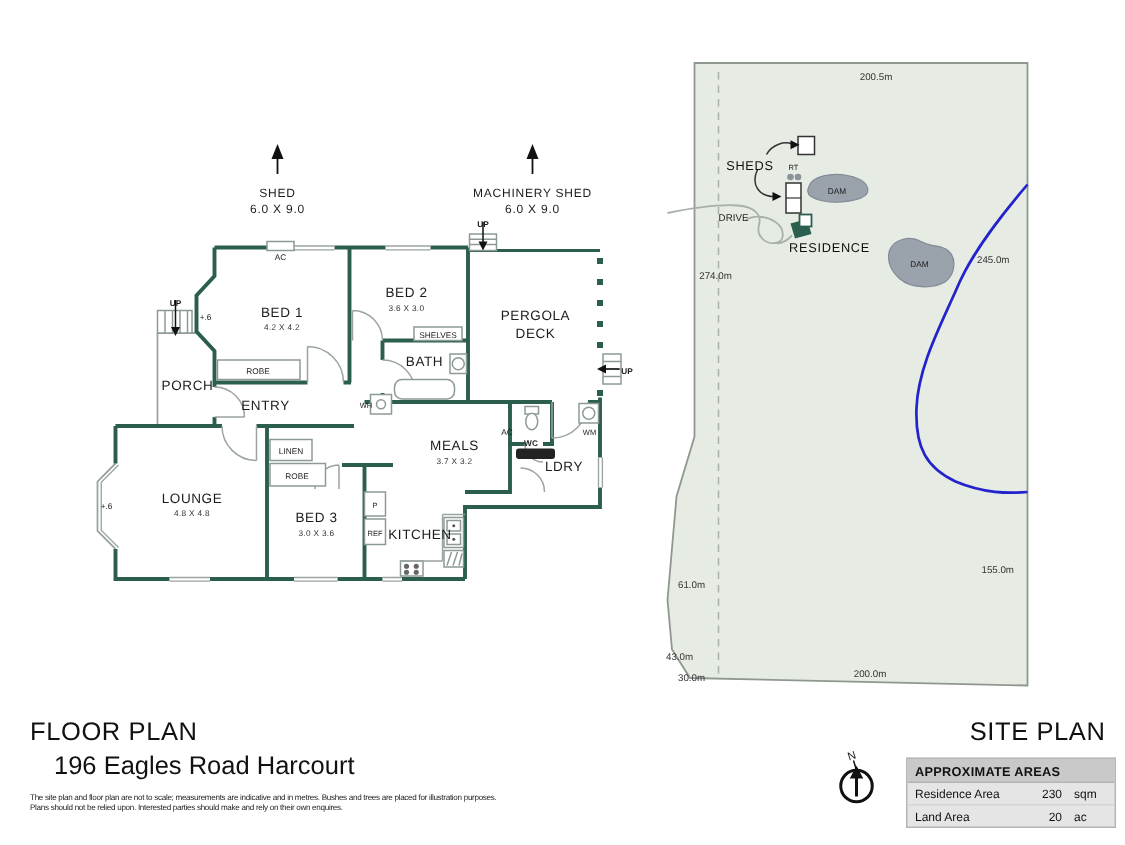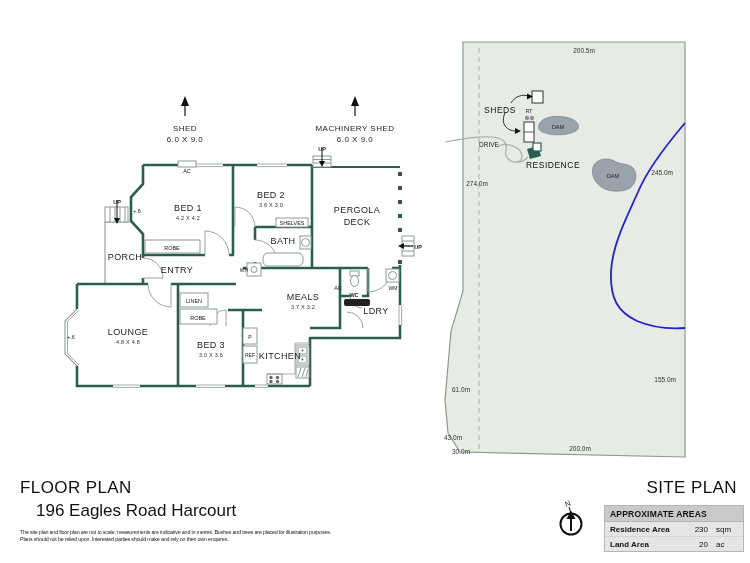--- a/index.html
+++ b/index.html
@@ -31,21 +31,21 @@
   #address-title{position:absolute;left:36px;top:501px;font-size:17px;color:#111;}
   #disclaimer{position:absolute;left:20px;top:529px;font-size:5.4px;letter-spacing:-0.2px;
               line-height:7.2px;color:#222;}
   
   #areas-table{position:absolute;left:604px;top:505px;width:138px;border:1px solid #b5b5b5;
                font-size:8px;color:#111;background:#e5e5e5;}
   #areas-table .hdr{background:#c9c9c9;font-weight:bold;font-size:8.5px;letter-spacing:.2px;
                     padding:3px 5px 2px 5px;border-bottom:1px solid #b5b5b5;}
   #areas-table .row{display:flex;padding:3px 5px 2px 5px;border-bottom:1px solid #d5d5d5;}
   #areas-table .row:last-child{border-bottom:none;}
-  #areas-table .lbl{flex:1;font-weight:bold;}
+  #areas-table .lbl{flex:1;}
   #areas-table .val{width:26px;text-align:right;}
   #areas-table .unit{width:22px;text-align:left;padding-left:8px;}
 </style>
 </head>
 <body>
 
 <div id="canvas">
 
 <svg width="750" height="563" viewBox="0 0 750 563">
 

